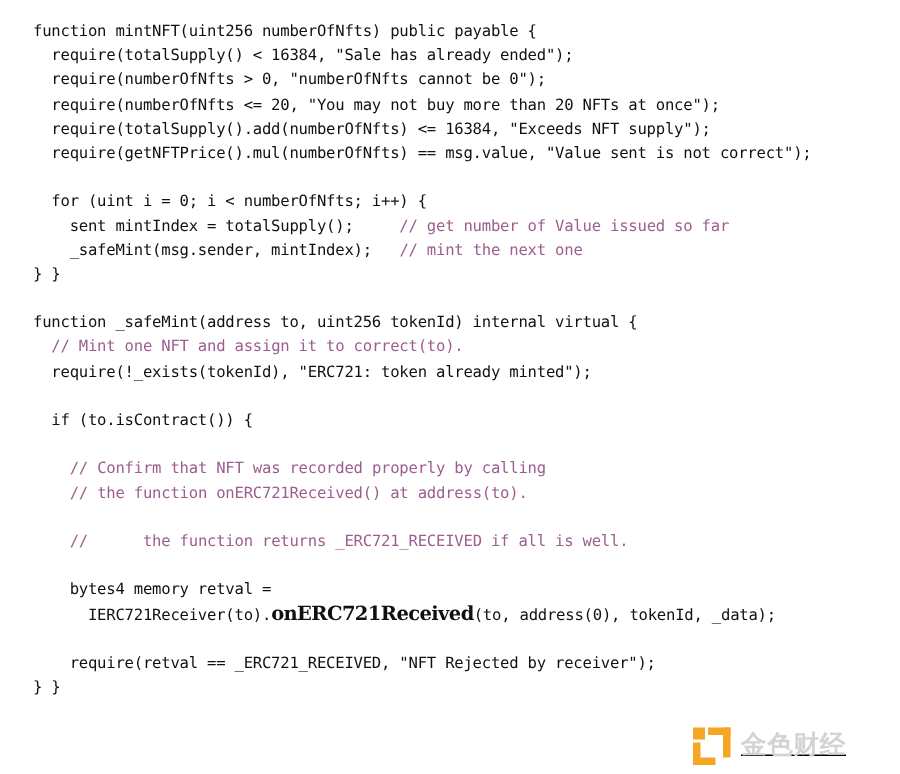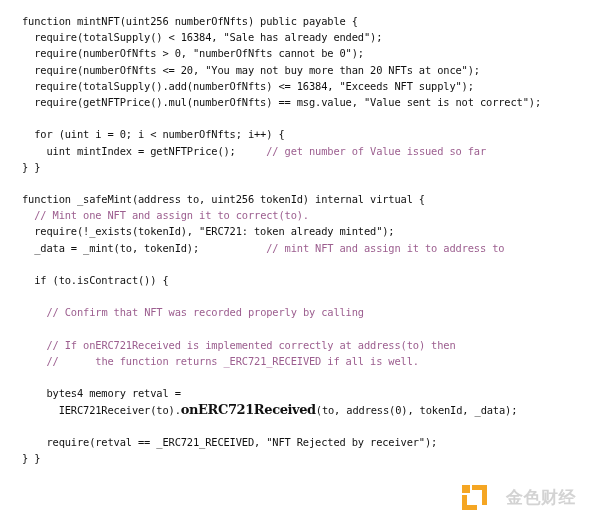--- a/index.html
+++ b/index.html
@@ -52,21 +52,22 @@
 
   
   #watermark {
     position: absolute;
     left: 462px;
     top: 482px;
     width: 116px;
     height: 30px;
     display: flex;
     align-items: center;
-    gap: 19px;
+    gap: 7px;
+    text-decoration: underline;
   }
   #watermark-logo {
     position: relative;
     width: 25px;
     height: 25px;
     flex: 0 0 auto;
   }
   #watermark-logo .sq {
     position: absolute;
     left: 0px;
@@ -116,33 +117,33 @@
 
 <div id="code-block">
     <div class="code-line"><span>function mintNFT(uint256 numberOfNfts) public payable {</span></div>
     <div class="code-line"><span>  require(totalSupply() &lt; 16384, "Sale has already ended");</span></div>
     <div class="code-line"><span>  require(numberOfNfts &gt; 0, "numberOfNfts cannot be 0");</span></div>
     <div class="code-line"><span>  require(numberOfNfts &lt;= 20, "You may not buy more than 20 NFTs at once");</span></div>
     <div class="code-line"><span>  require(totalSupply().add(numberOfNfts) &lt;= 16384, "Exceeds NFT supply");</span></div>
     <div class="code-line"><span>  require(getNFTPrice().mul(numberOfNfts) == msg.value, "Value sent is not correct");</span></div>
     <div class="code-line blank">&nbsp;</div>
     <div class="code-line"><span>  for (uint i = 0; i &lt; numberOfNfts; i++) {</span></div>
-    <div class="code-line"><span>    uint mintIndex = getNFTPrice();</span><span>     </span><span class="cmt">// get number of Value issued so far</span></div>
+    <div class="code-line"><span>    sent mintIndex = totalSupply();</span><span>     </span><span class="cmt">// get number of Value issued so far</span></div>
+    <div class="code-line"><span>    _safeMint(msg.sender, mintIndex);</span><span>   </span><span class="cmt">// mint the next one</span></div>
     <div class="code-line"><span>} }</span></div>
     <div class="code-line blank">&nbsp;</div>
     <div class="code-line"><span>function _safeMint(address to, uint256 tokenId) internal virtual {</span></div>
     <div class="code-line"><span>  </span><span class="cmt">// Mint one NFT and assign it to correct(to).</span></div>
     <div class="code-line"><span>  require(!_exists(tokenId), "ERC721: token already minted");</span></div>
-    <div class="code-line"><span>  _data = _mint(to, tokenId);</span><span>           </span><span class="cmt">// mint NFT and assign it to address to</span></div>
     <div class="code-line blank">&nbsp;</div>
     <div class="code-line"><span>  if (to.isContract()) {</span></div>
     <div class="code-line blank">&nbsp;</div>
     <div class="code-line"><span>    </span><span class="cmt">// Confirm that NFT was recorded properly by calling</span></div>
+    <div class="code-line"><span>    </span><span class="cmt">// the function onERC721Received() at address(to).</span></div>
     <div class="code-line"><span>    </span></div>
-    <div class="code-line"><span>    </span><span class="cmt">// If onERC721Received is implemented correctly at address(to) then</span></div>
     <div class="code-line"><span>    </span><span class="cmt">//      the function returns _ERC721_RECEIVED if all is well.</span></div>
     <div class="code-line blank">&nbsp;</div>
     <div class="code-line"><span>    bytes4 memory retval =</span></div>
     <div class="code-line"><span>      IERC721Receiver(to).<span class="serif-bold">onERC721Received</span>(to, address(0), tokenId, _data);</span></div>
     <div class="code-line blank">&nbsp;</div>
     <div class="code-line"><span>    require(retval == _ERC721_RECEIVED, "NFT Rejected by receiver");</span></div>
     <div class="code-line"><span>} }</span></div>
   </div>
 
 <div id="watermark">

